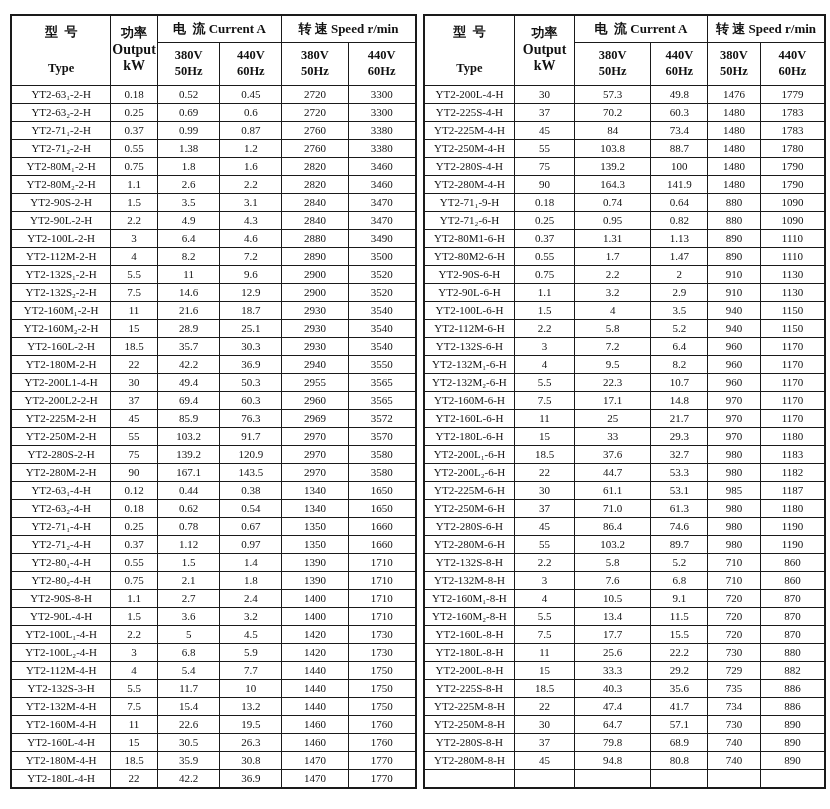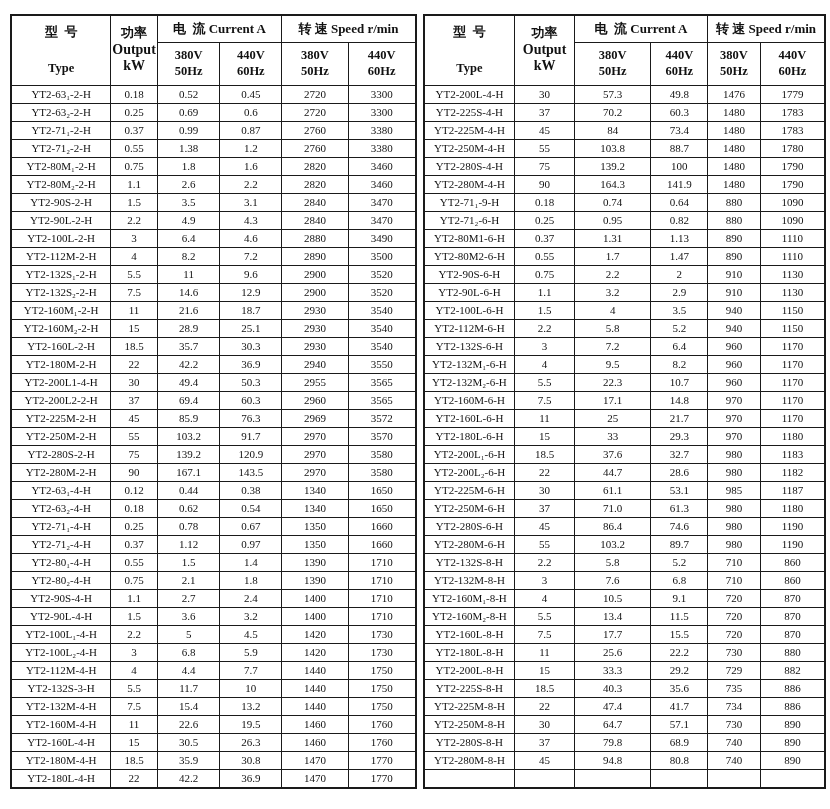--- a/index.html
+++ b/index.html
@@ -335,21 +335,21 @@
           </tr>
           <tr>
             <td class="type-col">YT2-80₂-4-H</td>
             <td>0.75</td>
             <td>2.1</td>
             <td>1.8</td>
             <td>1390</td>
             <td>1710</td>
           </tr>
           <tr>
-            <td class="type-col">YT2-90S-4-H</td>
+            <td class="type-col">YT2-90S-8-H</td>
             <td>1.1</td>
             <td>2.7</td>
             <td>2.4</td>
             <td>1400</td>
             <td>1710</td>
           </tr>
           <tr>
             <td class="type-col">YT2-90L-4-H</td>
             <td>1.5</td>
             <td>3.6</td>
@@ -369,21 +369,21 @@
             <td class="type-col">YT2-100L₂-4-H</td>
             <td>3</td>
             <td>6.8</td>
             <td>5.9</td>
             <td>1420</td>
             <td>1730</td>
           </tr>
           <tr>
             <td class="type-col">YT2-112M-4-H</td>
             <td>4</td>
-            <td>4.4</td>
+            <td>5.4</td>
             <td>7.7</td>
             <td>1440</td>
             <td>1750</td>
           </tr>
           <tr>
             <td class="type-col">YT2-132S-3-H</td>
             <td>5.5</td>
             <td>11.7</td>
             <td>10</td>
             <td>1440</td>
@@ -640,21 +640,21 @@
             <td>18.5</td>
             <td>37.6</td>
             <td>32.7</td>
             <td>980</td>
             <td>1183</td>
           </tr>
           <tr>
             <td class="type-col">YT2-200L₂-6-H</td>
             <td>22</td>
             <td>44.7</td>
-            <td>28.6</td>
+            <td>53.3</td>
             <td>980</td>
             <td>1182</td>
           </tr>
           <tr>
             <td class="type-col">YT2-225M-6-H</td>
             <td>30</td>
             <td>61.1</td>
             <td>53.1</td>
             <td>985</td>
             <td>1187</td>

